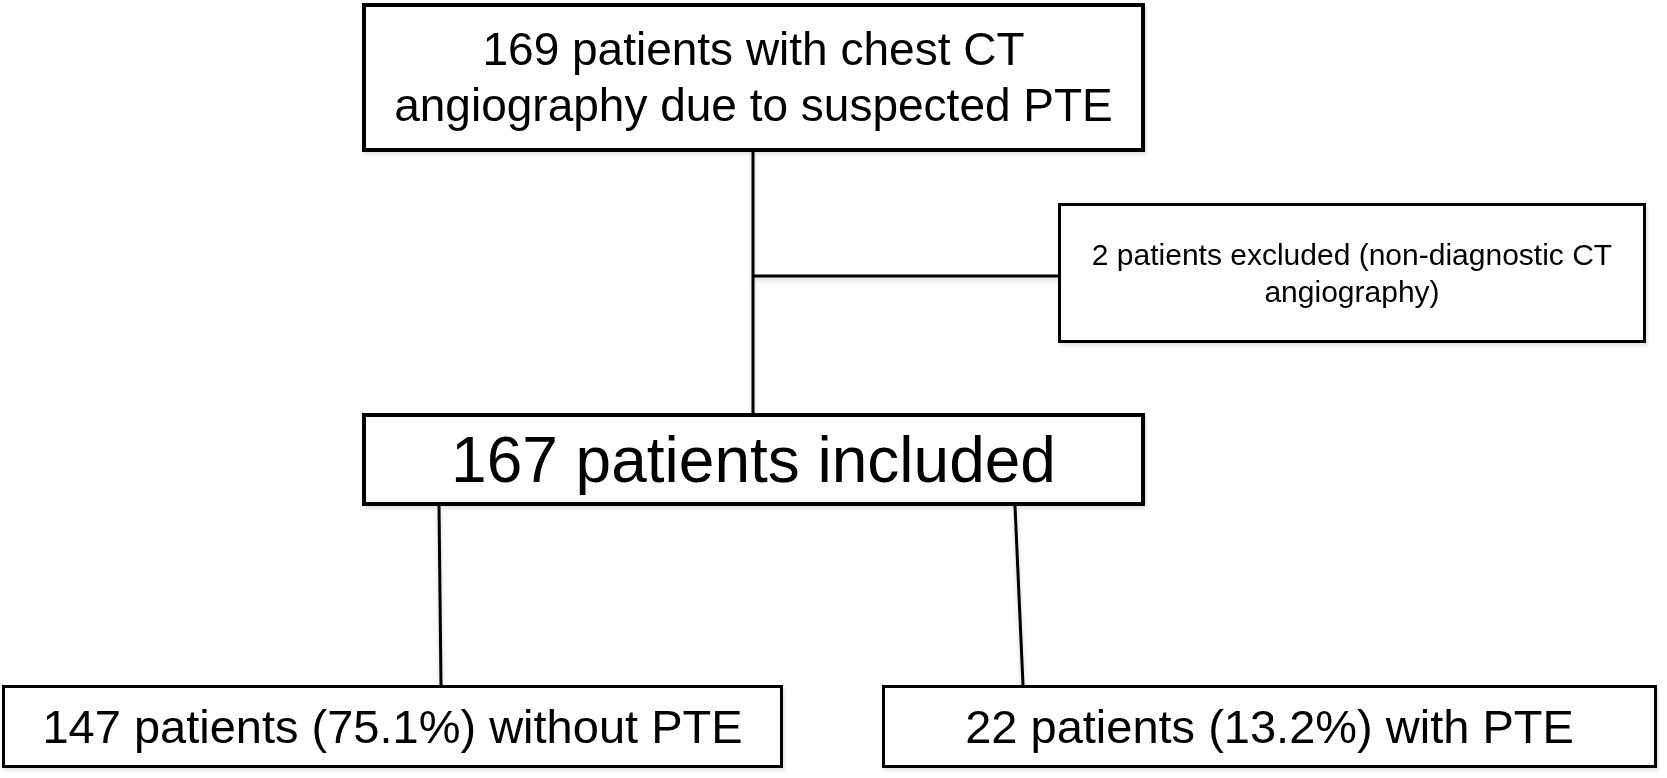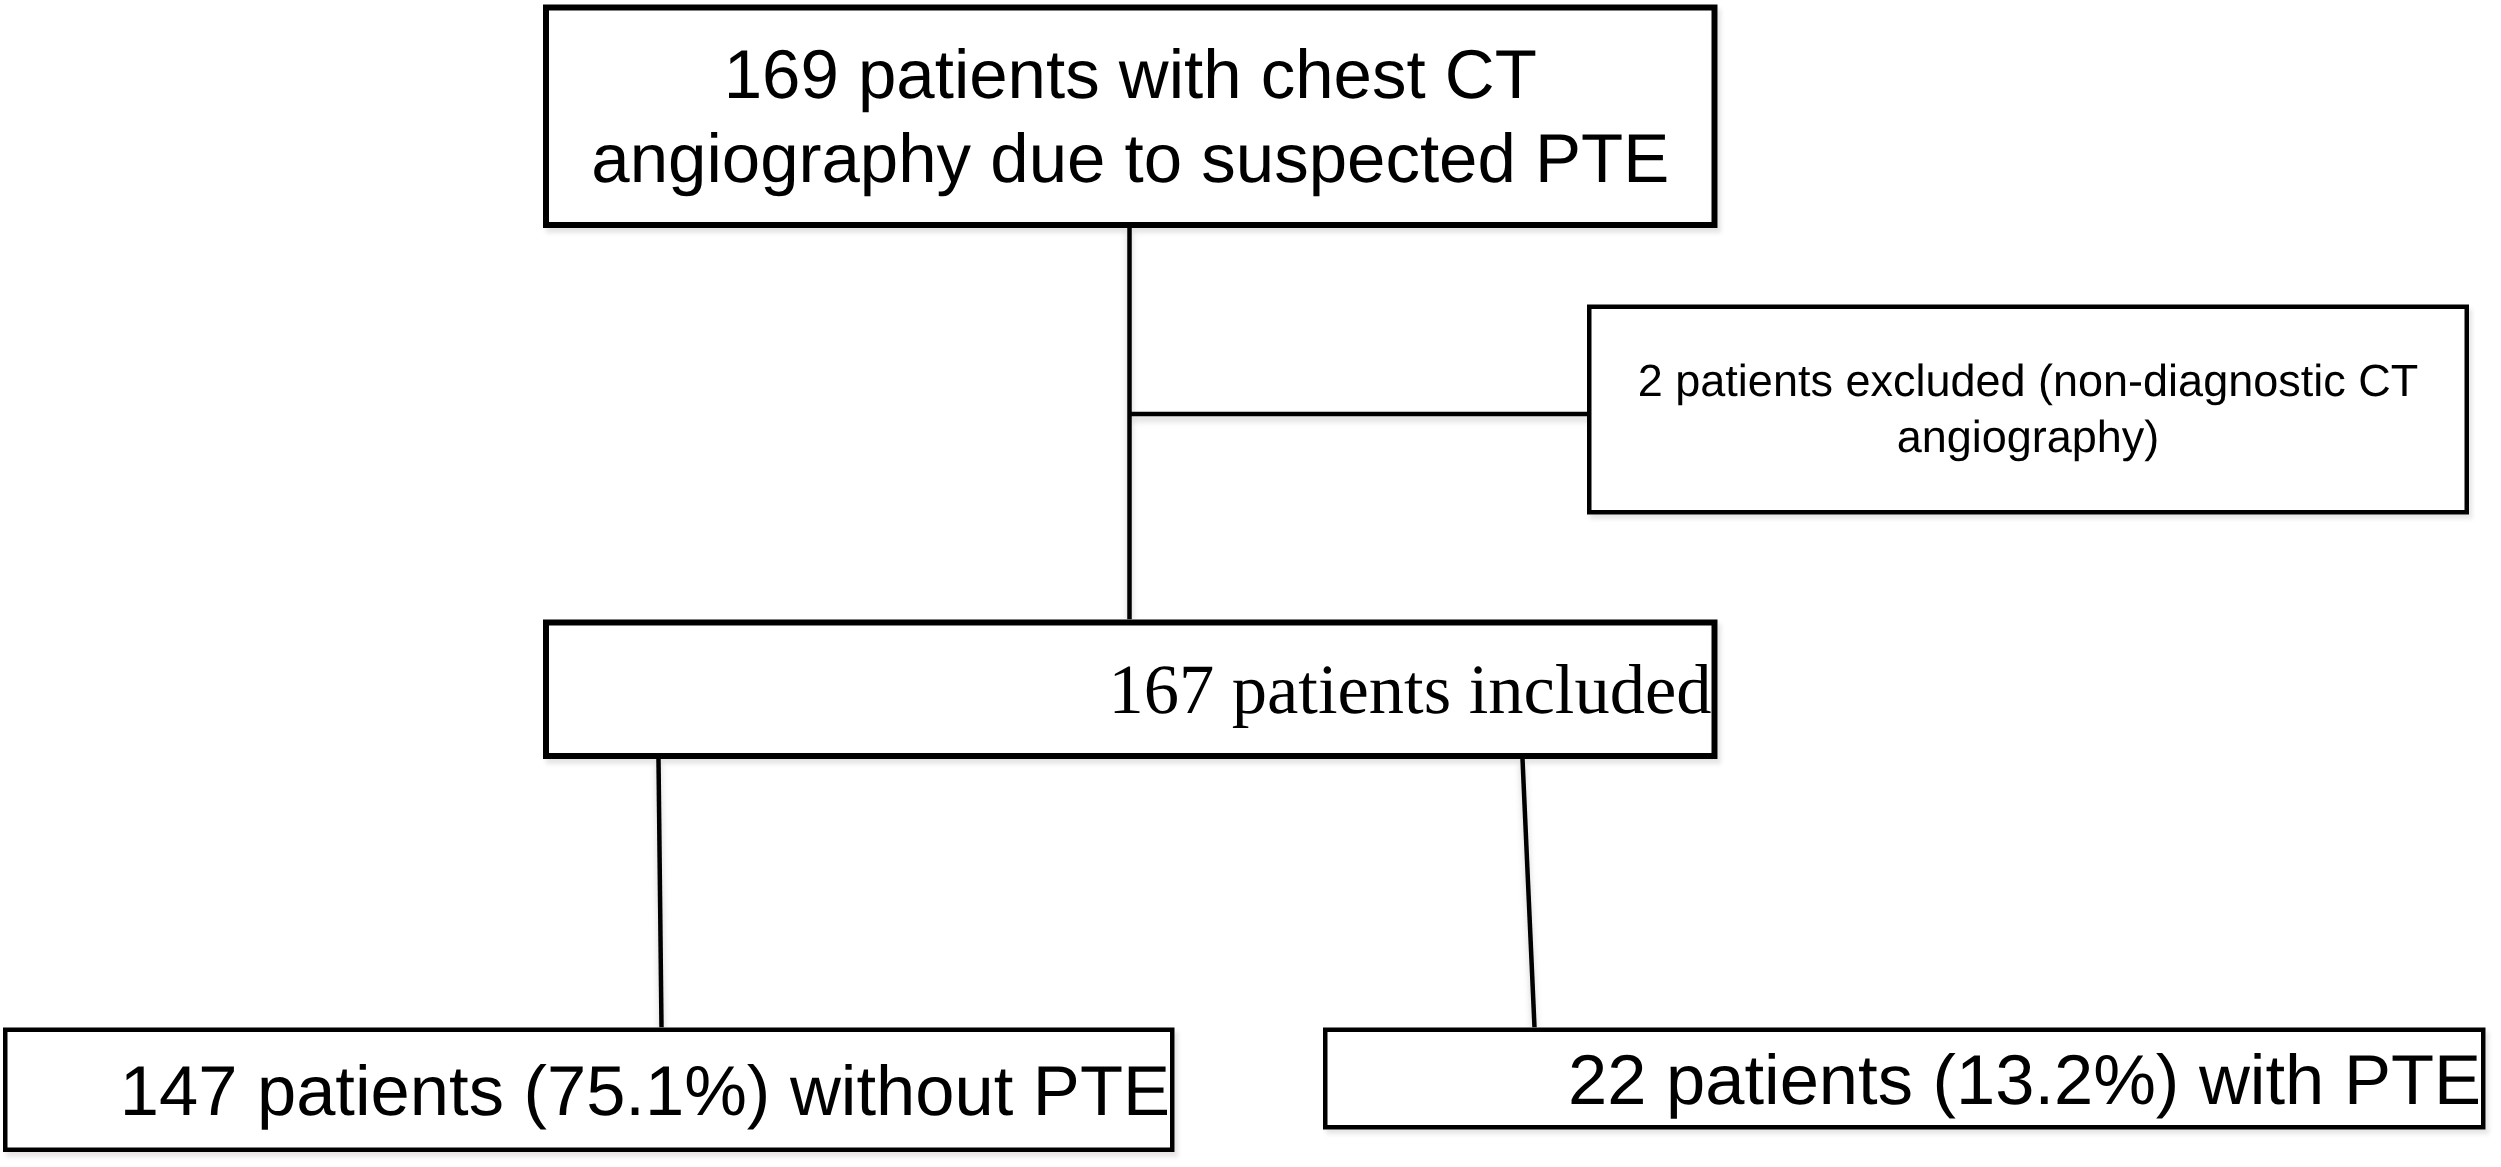--- a/index.html
+++ b/index.html
@@ -16,49 +16,48 @@
     color: #000000;
     overflow: hidden;
   }
   .node {
     position: absolute;
     box-sizing: border-box;
     background: #ffffff;
     border: 3px solid #000000;
     display: flex;
     align-items: center;
-    justify-content: flex-end;
+    justify-content: center;
     text-align: center;
     color: #000000;
     box-shadow: 2px 3px 3px rgba(0,0,0,0.10);
   }
   .node-total {
     left: 362px; top: 3px; width: 783px; height: 149px;
     border-width: 4px;
     font-size: 46px;
     line-height: 1.2;
   }
   .node-excluded {
     left: 1058px; top: 203px; width: 588px; height: 140px;
     font-size: 30px;
     line-height: 1.25;
     padding: 16px 8px;
   }
   .node-included {
     left: 362px; top: 413px; width: 783px; height: 93px;
     border-width: 4px;
-    font-size: 47px;
-    font-family: Liberation Serif, serif;
+    font-size: 64px;
   }
   .node-without {
     left: 2px; top: 685px; width: 781px; height: 83px;
     font-size: 47px;
   }
   .node-with {
-    left: 882px; top: 685px; width: 775px; height: 68px;
+    left: 882px; top: 685px; width: 775px; height: 83px;
     font-size: 47px;
   }
   #connector-layer {
     position: absolute;
     left: 0; top: 0;
     width: 1667px;
     height: 778px;
     pointer-events: none;
   }
   #connector-layer line {

